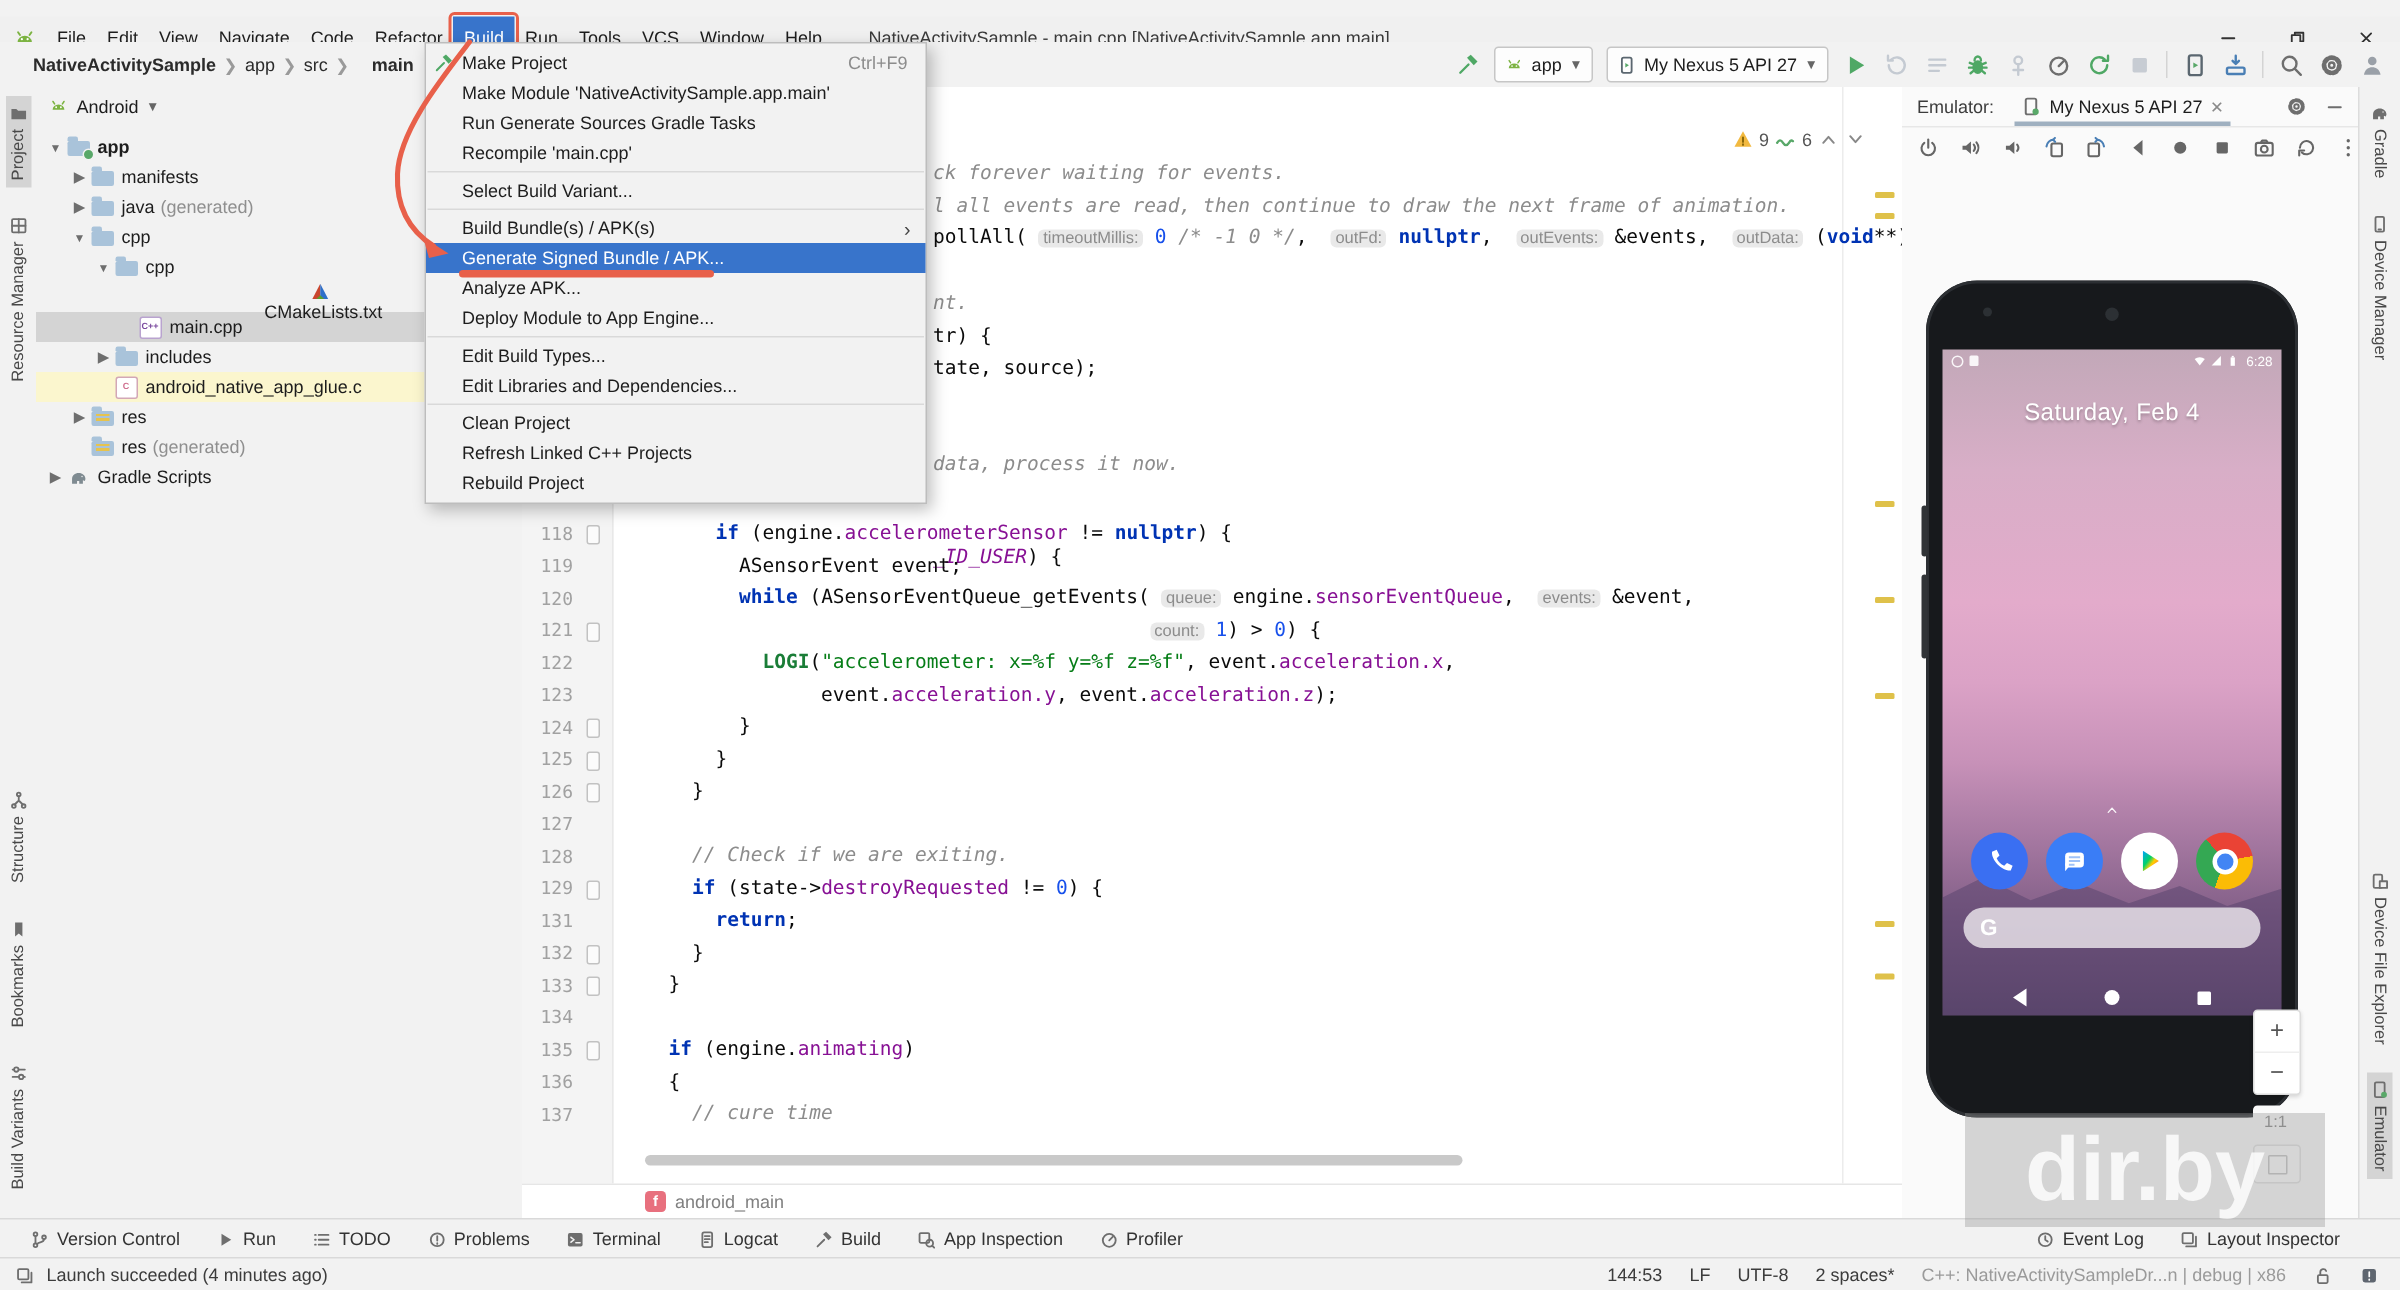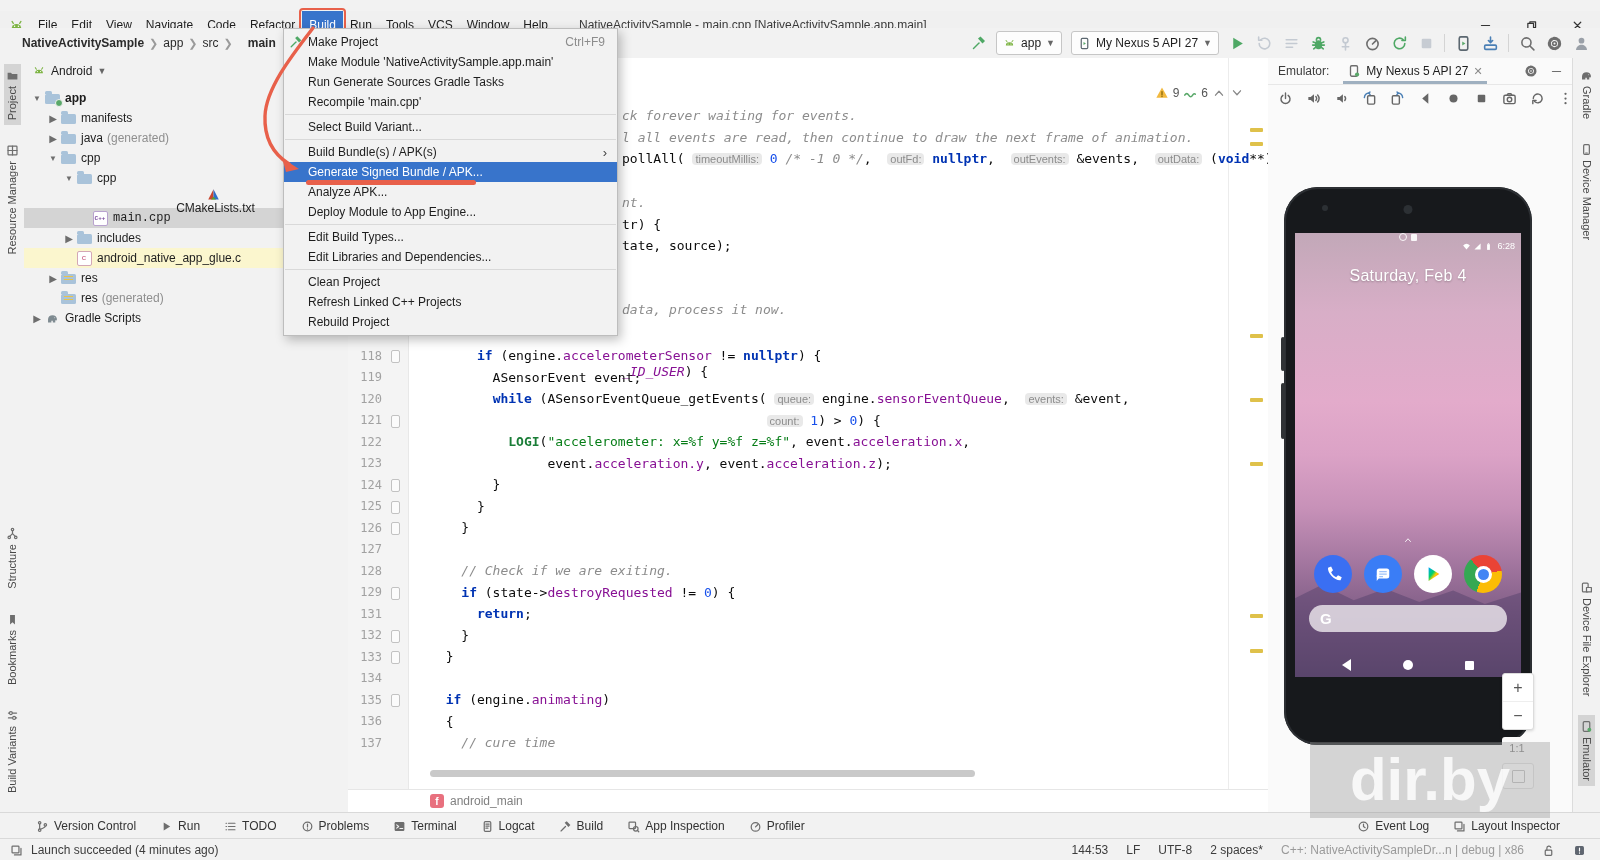--- a/index.html
+++ b/index.html
@@ -108,21 +108,21 @@
   #emu-toolbar .last{margin-left:auto;}
   #emu-body{position:relative;height:702px;}
   #phone{position:absolute;left:16px;top:76px;width:248px;height:558px;background:#17191c;border-radius:34px;box-shadow:inset 0 0 0 2px #2c2f33;}
   .sbtn{position:absolute;left:-3px;width:4px;border-radius:2px;background:#303336;}
   #speaker{position:absolute;top:18px;left:50%;transform:translateX(-50%);width:9px;height:9px;border-radius:50%;background:#2c3034;}
   #fcam{position:absolute;top:18px;left:38px;width:6px;height:6px;border-radius:50%;background:#2c3034;}
   #screen{position:absolute;left:11px;top:46px;width:226px;height:444px;overflow:hidden;
     background:linear-gradient(180deg,#c2a8b8 0%,#d8aec7 18%,#e3abcb 38%,#dba2c6 50%,#c791b8 62%,#a477a0 74%,#7f5d85 86%,#5d486b 100%);}
   #mtn{position:absolute;left:0;right:0;top:348px;bottom:0;background:#55416b;opacity:.5;
     clip-path:polygon(0 18%,12% 4%,26% 20%,40% 8%,55% 22%,70% 10%,84% 24%,100% 12%,100% 100%,0 100%);}
-  #scr-status{position:absolute;left:0;right:0;top:0;height:15px;display:flex;align-items:center;padding:0 6px;color:#fff;flex-direction:column;}
+  #scr-status{position:absolute;left:0;right:0;top:0;height:15px;display:flex;align-items:center;padding:0 6px;color:#fff;}
   #scr-status .lft{display:flex;gap:4px;align-items:center;opacity:.9;}
   #scr-status .rgt{margin-left:auto;display:flex;gap:2px;align-items:center;}
   #scr-status .ic{width:9px;height:9px;color:#fff;}
   #scr-time{font-size:9px;margin-left:2px;}
   #scr-date{position:absolute;top:34px;left:0;right:0;text-align:center;color:#fff;font-size:16px;text-shadow:0 1px 2px rgba(0,0,0,.25);letter-spacing:.3px;}
   #scr-chev{position:absolute;top:302px;left:50%;transform:translateX(-50%);width:13px;height:10px;color:rgba(255,255,255,.9);}
   #dock{position:absolute;top:322px;left:0;right:0;display:flex;justify-content:center;gap:12px;}
   .dock-ic{width:38px;height:38px;border-radius:50%;display:flex;align-items:center;justify-content:center;}
   .dock-ic svg{width:20px;height:20px;}
   #d-phone{background:#3a6ff2;} #d-msg{background:#3a7df6;}
@@ -430,21 +430,21 @@
           <span class="chev"></span>
           <span class="ti">
             <span class="ic" style="width: 13px; height: 13px; color: rgb(127, 139, 145);"><svg viewBox="0 0 16 16" fill="none" stroke="currentColor" stroke-width="1.5" stroke-linecap="round" stroke-linejoin="round">
                 <path d="M8 1.5L1.5 14H8z" fill="#c9452e" stroke="none"></path>
                 <path d="M8 1.5L14.5 14H8z" fill="#2e6fc9" stroke="none"></path>
                 <path d="M4.8 14h6.4L8 10.8z" fill="#5aa02c" stroke="none"></path>
               </svg></span>
           </span>
           <span class="tl">CMakeLists.txt</span>
         </div>
-        <div class="trow sel" style="padding-left: 54px; font-family: Liberation Mono, monospace;">
+        <div class="trow sel" style="padding-left: 54px;">
           <span class="chev"></span>
           <span class="ti">
             <span class="fico cpp">C++</span>
           </span>
           <span class="tl">main.cpp</span>
         </div>
         <div class="trow" style="padding-left: 38px;">
           <span class="chev">▶</span>
           <span class="ti">
             <span class="folder"></span>
@@ -916,21 +916,21 @@
         <span class="mic"></span>
         <span class="mlbl">Refresh Linked C++ Projects</span>
       </div>
       <div class="mi">
         <span class="mic"></span>
         <span class="mlbl">Rebuild Project</span>
       </div>
     </div>
 
   <div id="tw-bar">
-    <div id="tw-left" style="display: flex; gap: 24px; padding-left: 36px;">
+    <div id="tw-left" style="display: flex; gap: 24px; padding-left: 20px;">
         <div class="twi">
           <span class="ic"><svg viewBox="0 0 16 16" fill="none" stroke="currentColor" stroke-width="1.5" stroke-linecap="round" stroke-linejoin="round">
               <circle cx="4.5" cy="3.5" r="1.5"></circle>
               <circle cx="4.5" cy="12.5" r="1.5"></circle>
               <circle cx="11.5" cy="6" r="1.5"></circle>
               <path d="M4.5 5v6M11.5 7.5c0 2.8-4 2.3-5.5 3.8"></path>
             </svg></span>
           <span>Version Control</span>
         </div>
         <div class="twi">

